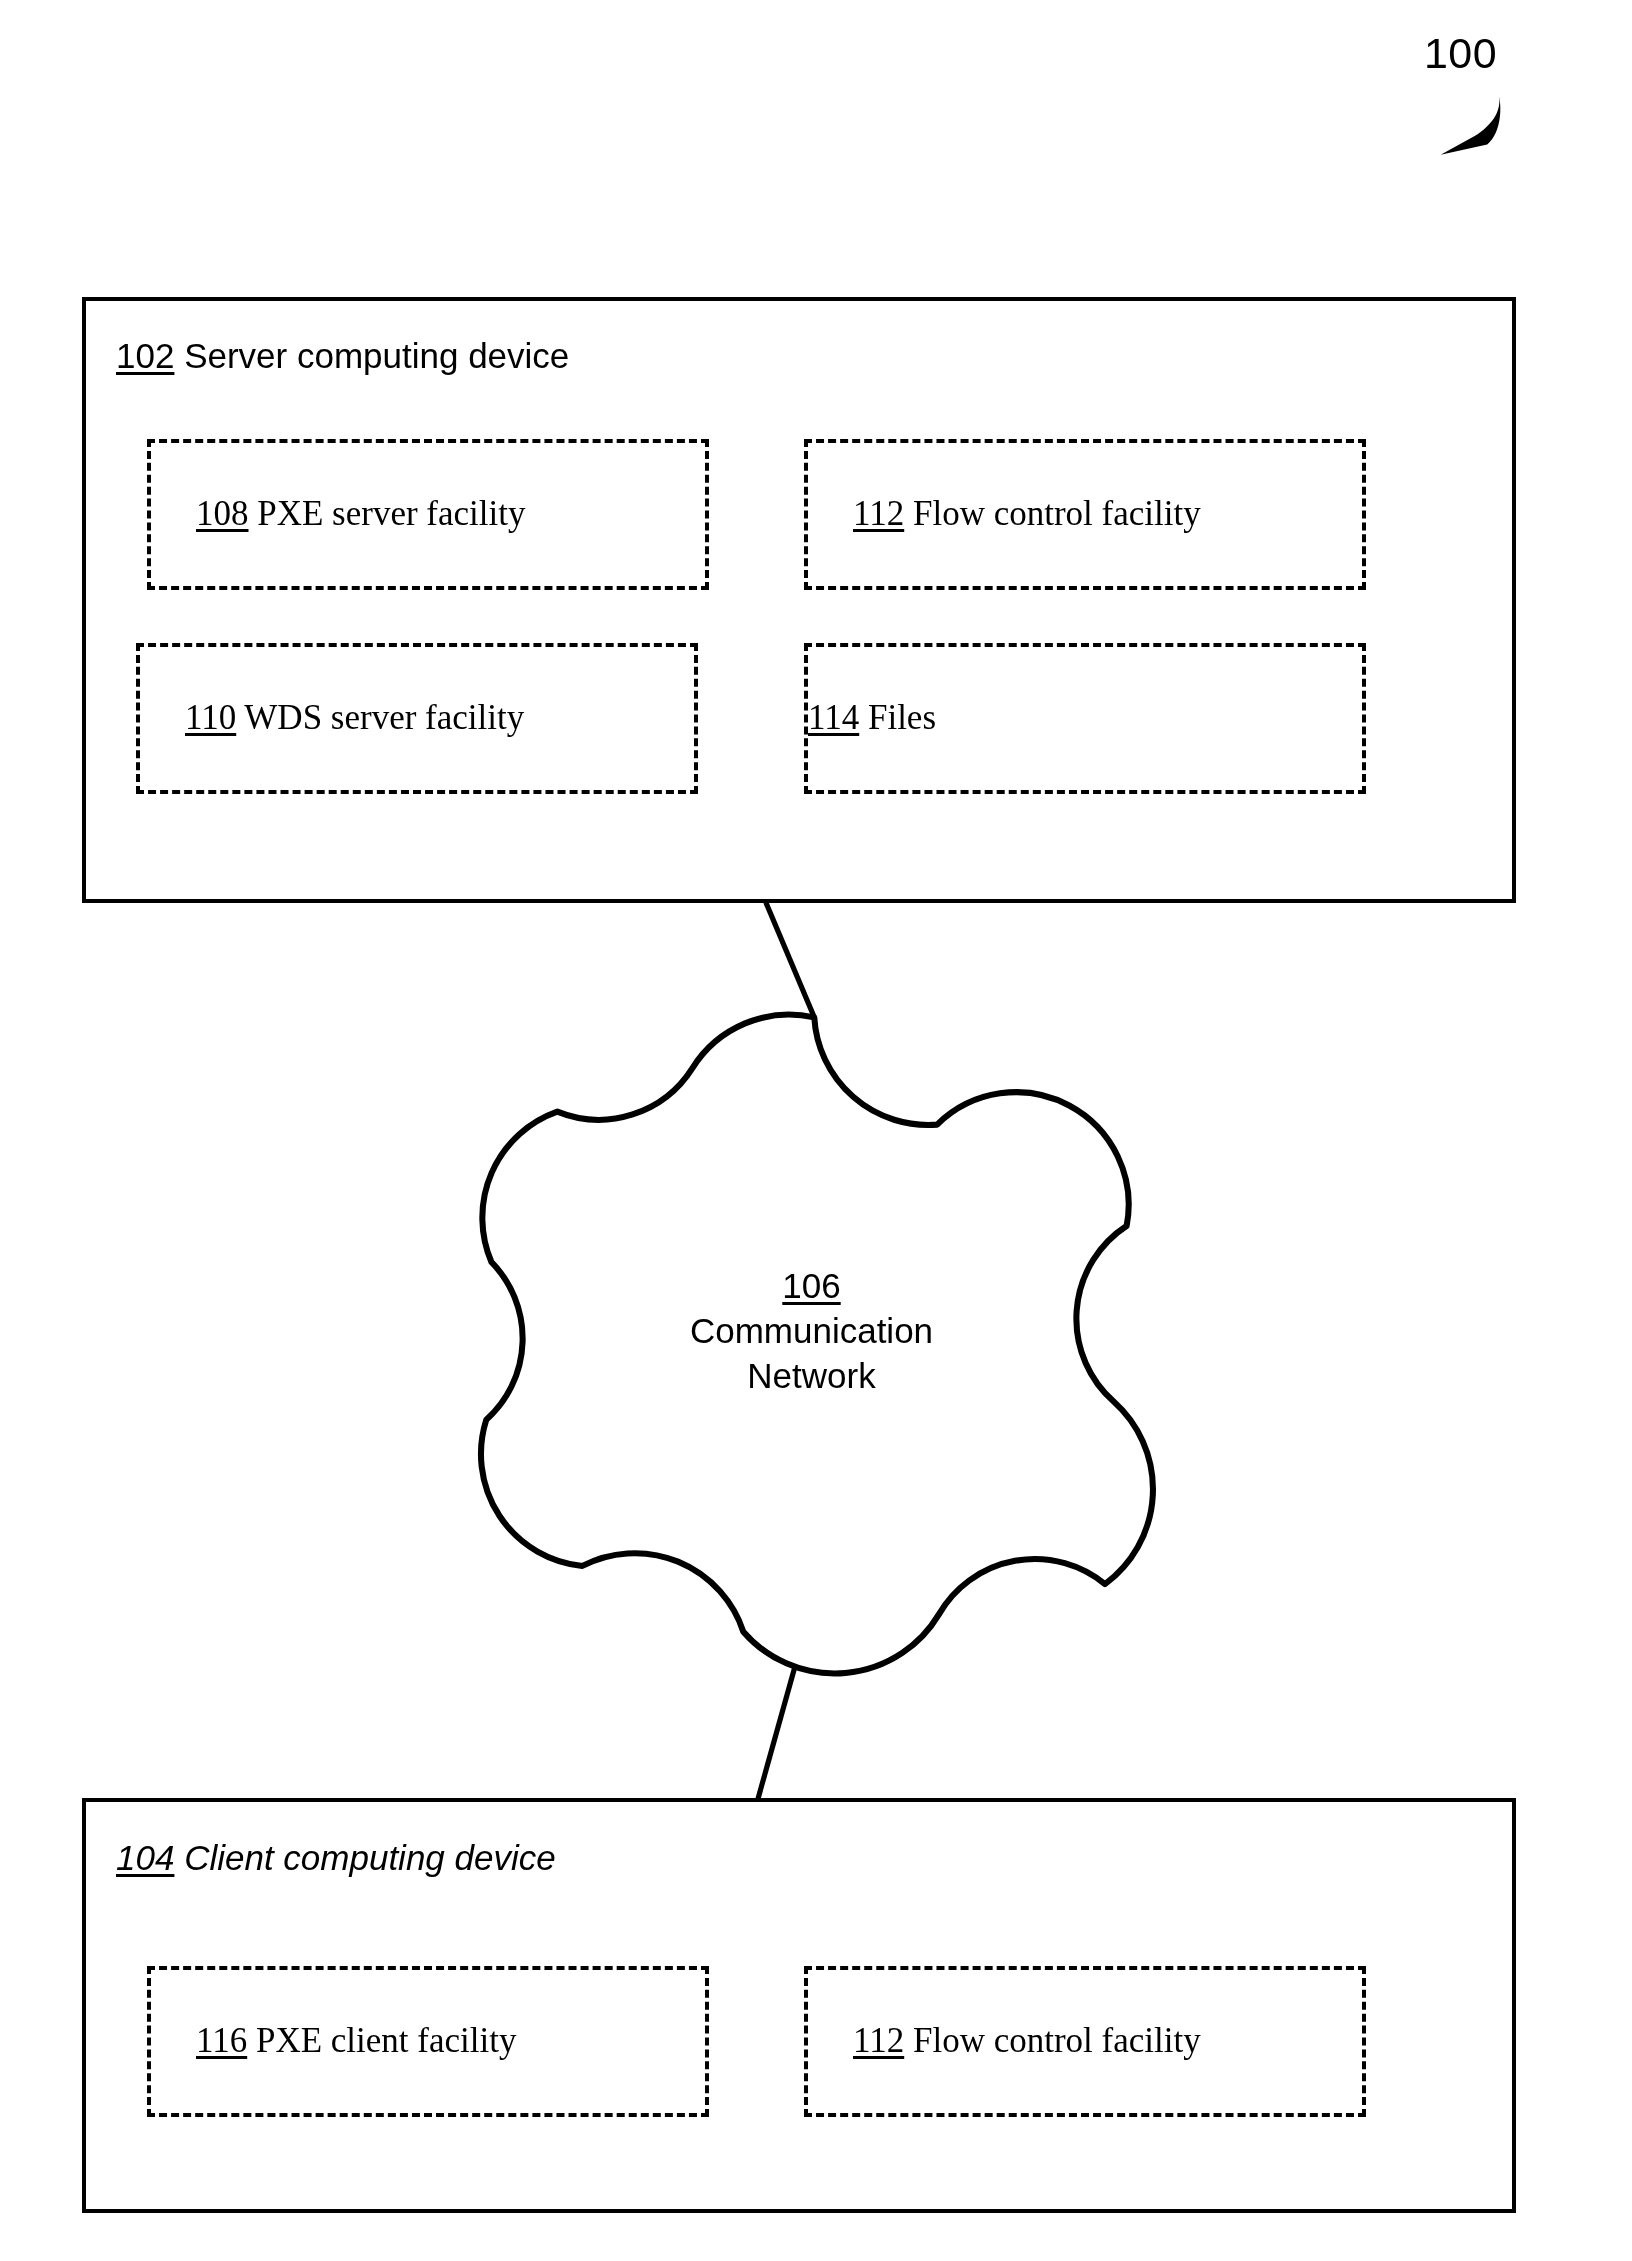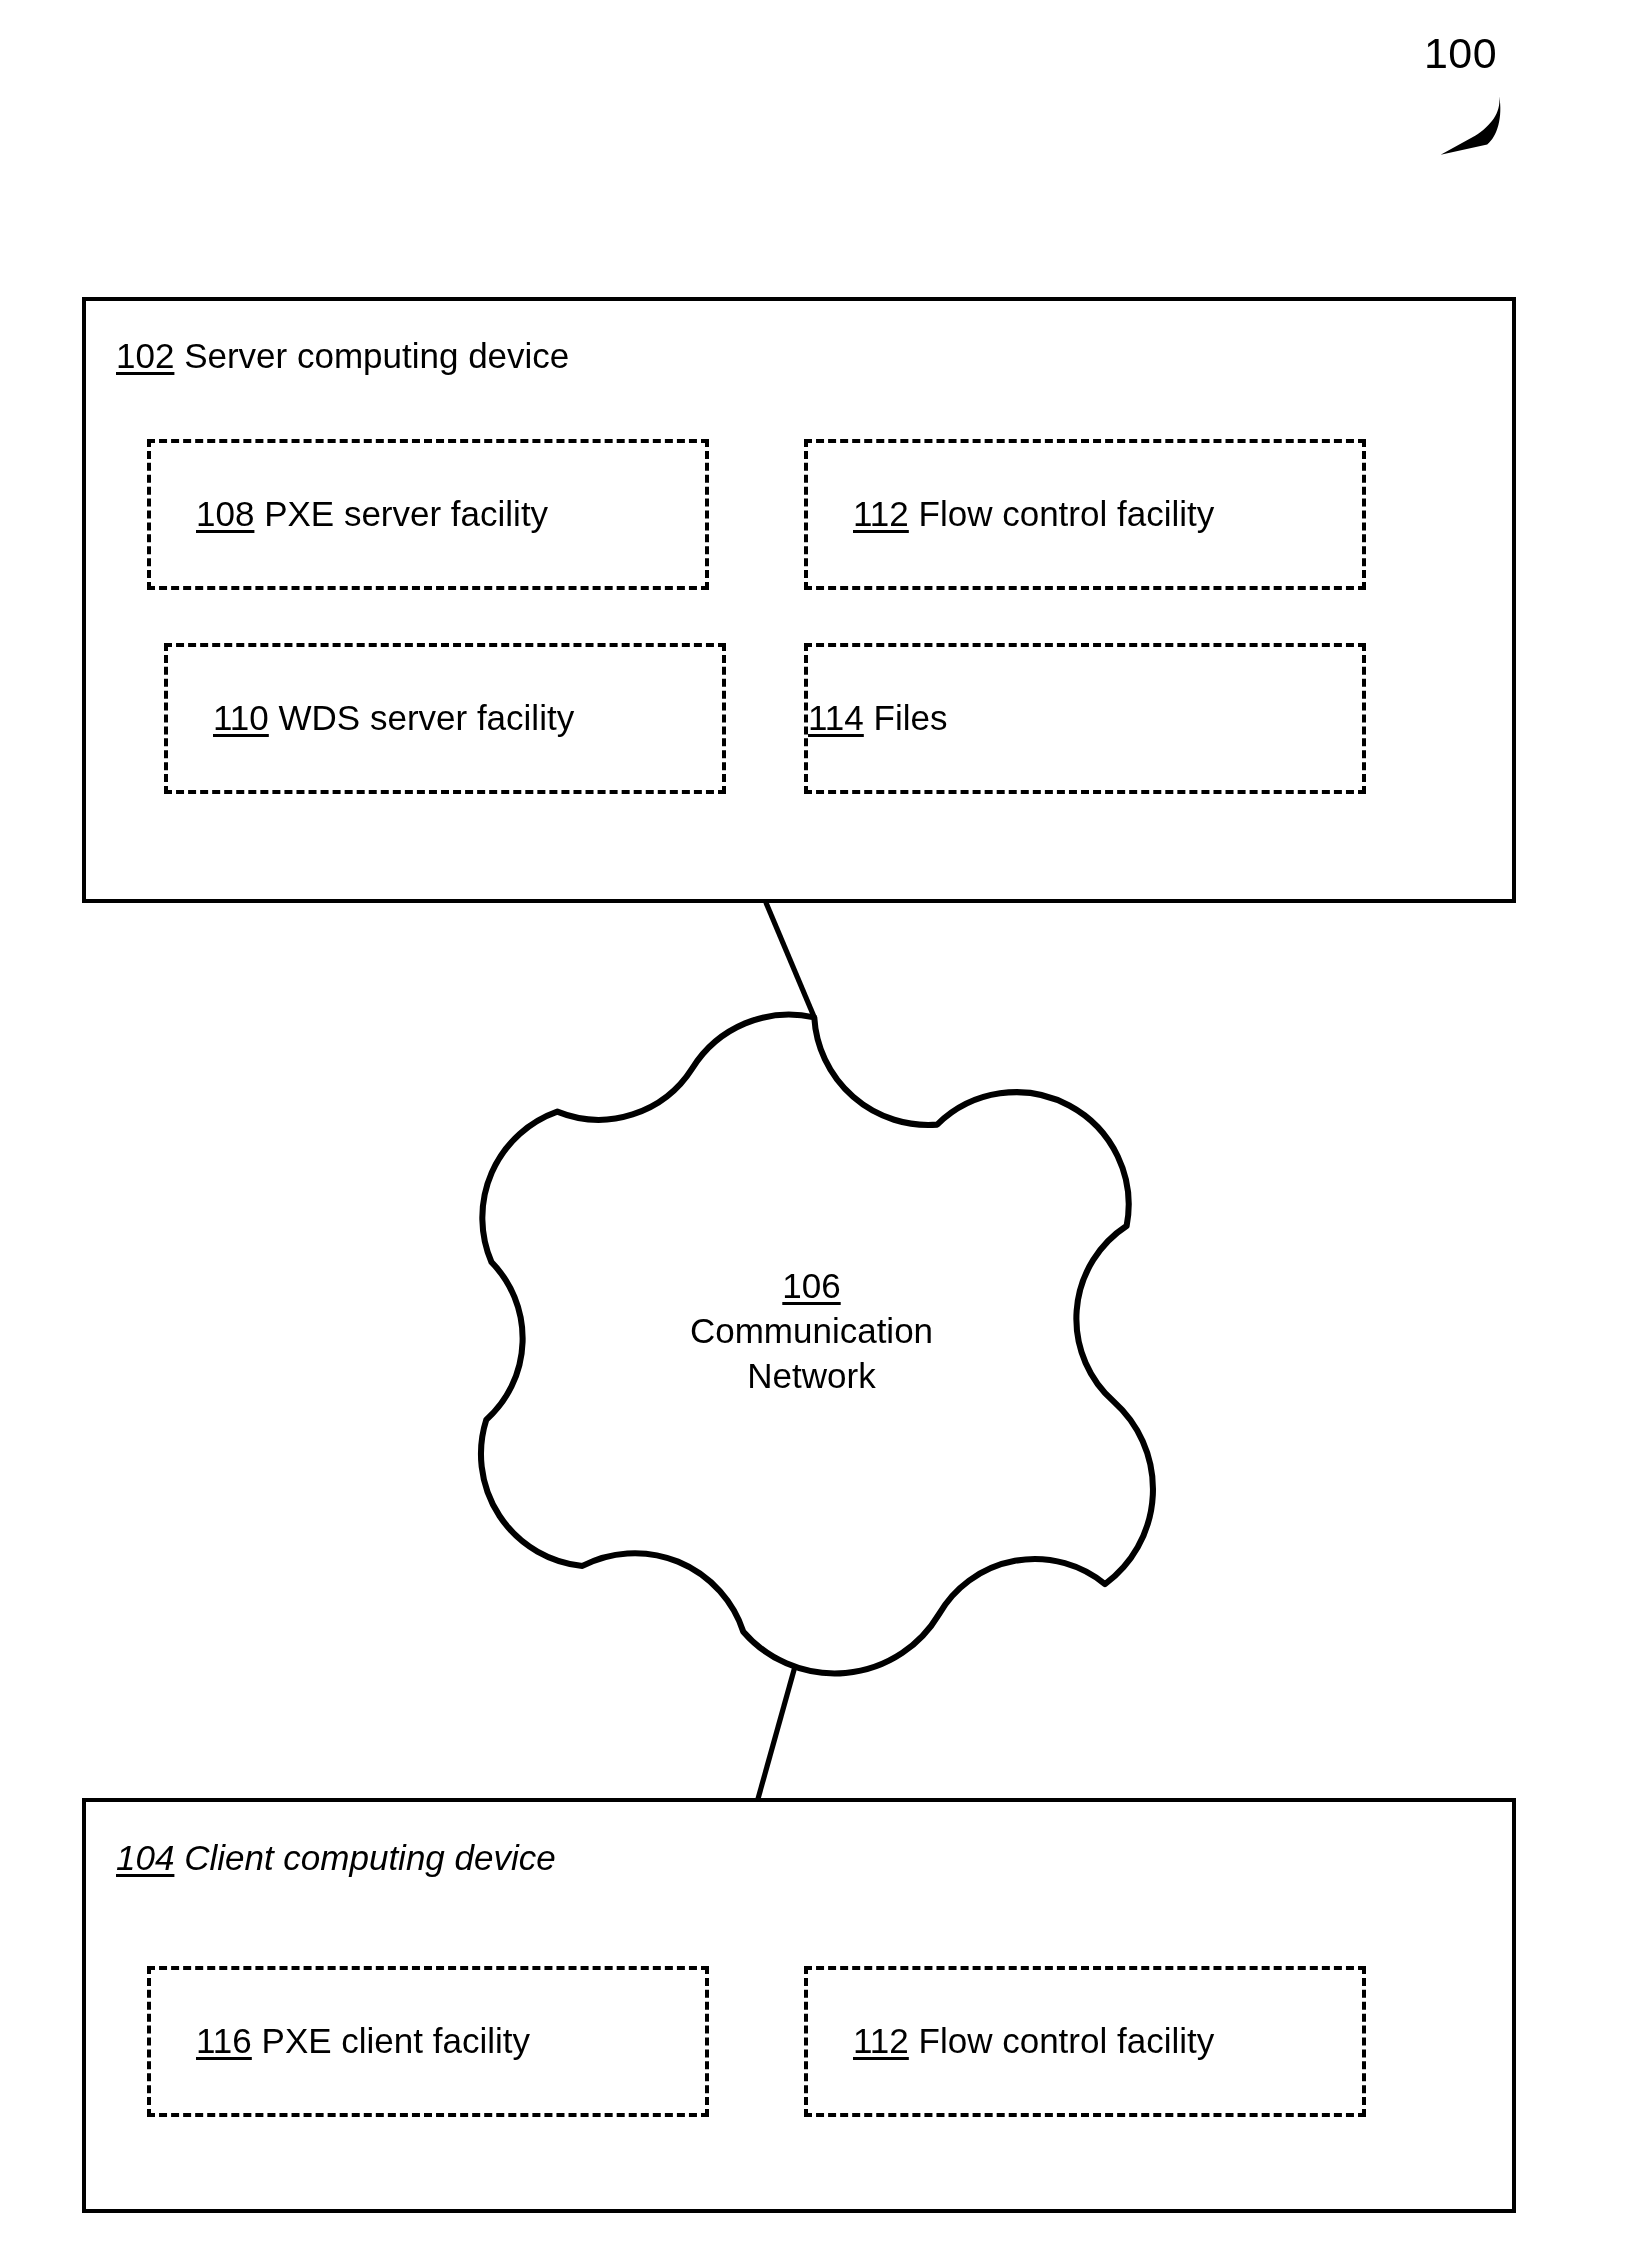--- a/index.html
+++ b/index.html
@@ -80,37 +80,38 @@
   }
 
   
   .facility {
     position: absolute;
     box-sizing: border-box;
     border: 4.3px dashed #000000;
     display: flex;
     align-items: center;
     background: transparent;
+    font-family: Liberation Serif, serif;
   }
   .facility .facility-label {
     font-size: 35px;
     line-height: 1.15;
     white-space: nowrap;
   }
   .facility.align-left .facility-label {
     padding-left: 45px;
   }
   .facility.align-center {
     justify-content: flex-start;
   }
 
   
   #fac-108 { left: 61px;  top: 138px; width: 562px; height: 151px; }
   #fac-112 { left: 718px; top: 138px; width: 562px; height: 151px; }
-  #fac-110 { left: 78px;  top: 342px; width: 562px; height: 151px; }
+  #fac-110 { left: 50px;  top: 342px; width: 562px; height: 151px; }
   #fac-114 { left: 718px; top: 342px; width: 562px; height: 151px; }
 
   
   #fac-116 { left: 61px;  top: 164px; width: 562px; height: 151px; }
   #fac-112b{ left: 718px; top: 164px; width: 562px; height: 151px; }
 
   
   #cloud-layer {
     position: absolute;
     left: 0;

